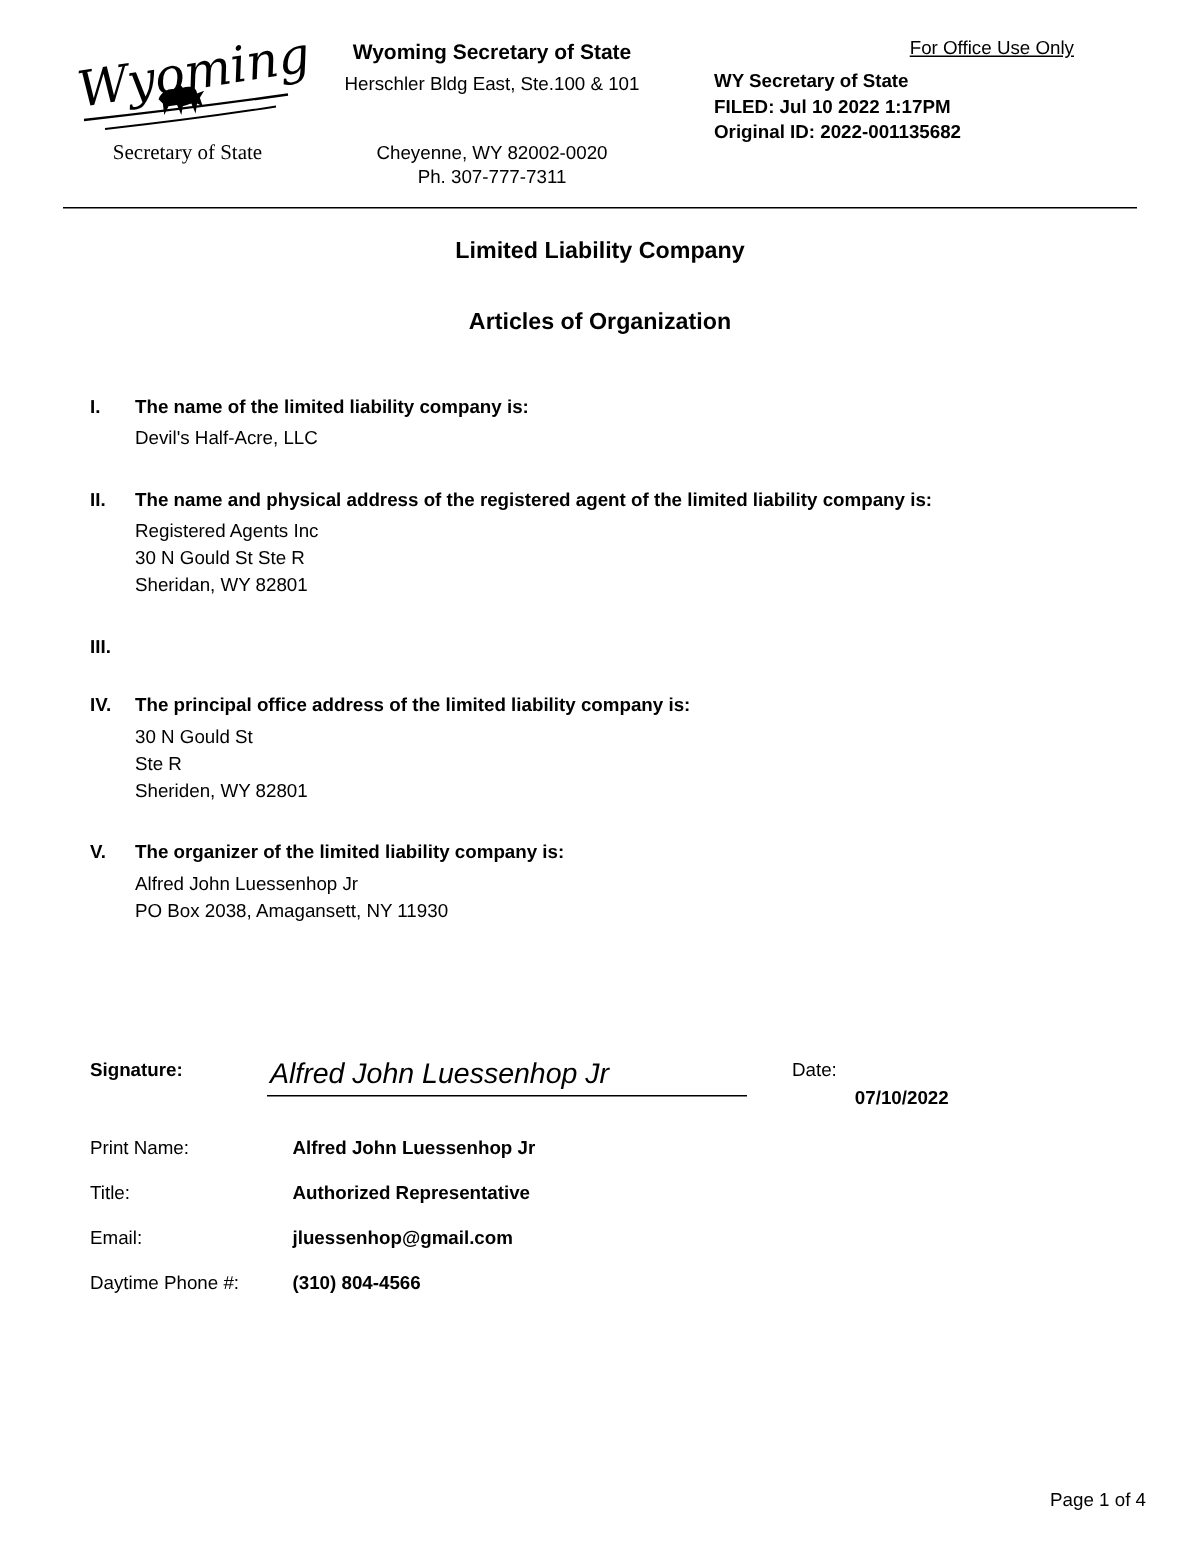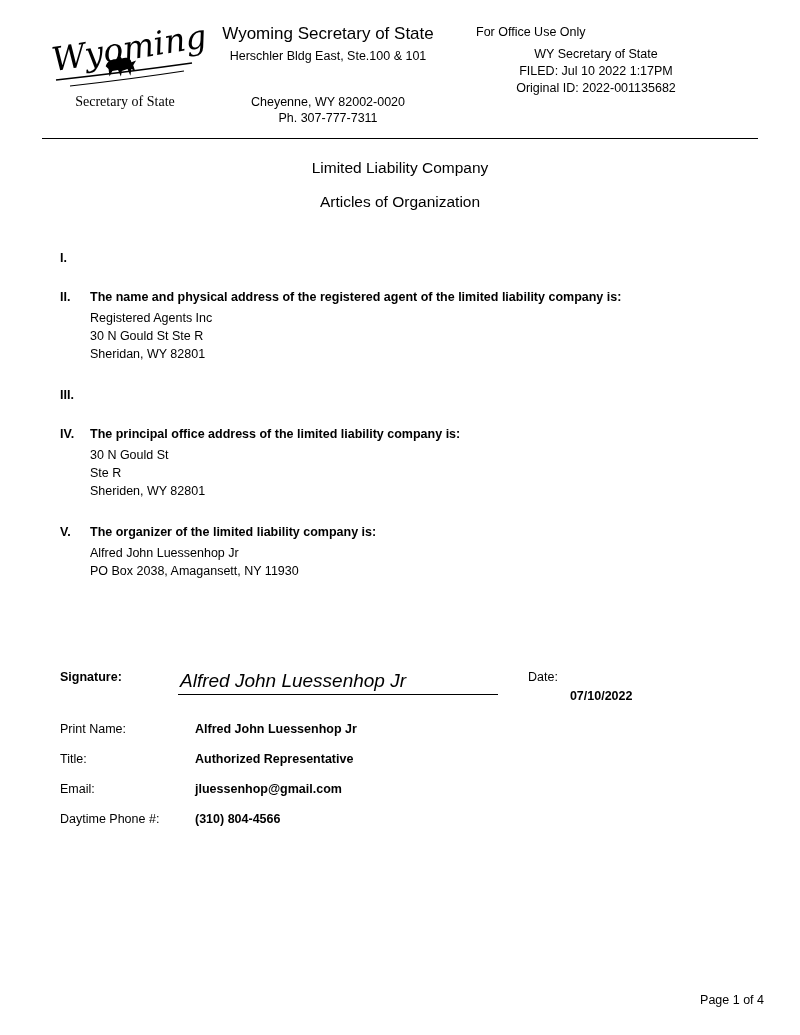--- a/index.html
+++ b/index.html
@@ -5,29 +5,29 @@
   html,body { margin:0; padding:0; background:#ffffff; }
   .page {
     width:800px; height:1035px; position:relative; background:#ffffff;
     font-family:"Liberation Sans", sans-serif; color:#000; overflow:hidden;
   }
   
   .header { display:flex; align-items:flex-start; padding:16px 45px 0 40px; }
   .logo-block { width:170px; text-align:center; }
   .logo-caption { font-family:"Liberation Serif", serif; font-size:14px; margin-top:-4px; }
   .office-block { width:220px; margin-left:8px; text-align:center; font-size:12.5px; padding-top:10px; line-height:16px; }
-  .office-l1 { font-weight:normal; font-size:17px; margin-bottom:6px; }
+  .office-l1 { font-weight:bold; font-size:14px; margin-bottom:6px; }
   .office-l2 { margin-bottom:30px; }
   .filing-block { margin-left:38px; width:240px; font-size:12.5px; padding-top:8px; line-height:17px; }
-  .filing-label { margin-bottom:5px; }
-  .filing-line { font-weight:normal;text-align:center; }
+  .filing-label { text-align:right; text-decoration:underline; margin-bottom:5px; }
+  .filing-line { font-weight:bold; }
   .rule { border:0; border-top:1.2px solid #000; margin:12px 42px 0 42px; }
   
-  .doc-title { text-align:center; margin-top:20px; font-weight:normal; font-size:15.5px; }
-  .doc-title-2 { margin-top:16px; }
+  .doc-title { text-align:center; margin-top:20px; font-weight:bold; font-size:15.5px; }
+  .doc-title-2 { margin-top:29px; }
   
   .sections { margin:40px 60px 0 60px; font-size:12.5px; }
   .section { display:flex; margin-bottom:25px; }
   .numeral { width:30px; font-weight:bold; flex:0 0 30px; }
   .section-heading { font-weight:bold; margin-bottom:5px; }
   .section-line { line-height:18px; }
   
   .sig-block { margin:90px 45px 0 60px; font-size:12.5px; }
   .sig-row { display:flex; align-items:flex-start; }
   .sig-label { width:118px; flex:0 0 118px; font-weight:bold; padding-bottom:3px; }
@@ -84,20 +84,24 @@
 
   <div class="doc-title">
     <div>Limited Liability Company</div>
     <div class="doc-title-2">Articles of Organization</div>
   </div>
 
   <div class="sections">
 
     <div class="section">
       <div class="numeral">I.</div>
+      <div>
+        <div class="section-heading">The name of the limited liability company is:</div>
+        <div class="section-line">Devil's Half-Acre, LLC</div>
+      </div>
     </div>
 
     <div class="section">
       <div class="numeral">II.</div>
       <div>
         <div class="section-heading">The name and physical address of the registered agent of the limited liability company is:</div>
         <div class="section-line">Registered Agents Inc</div>
         <div class="section-line">30 N Gould St Ste R</div>
         <div class="section-line">Sheridan, WY 82801</div>
       </div>

